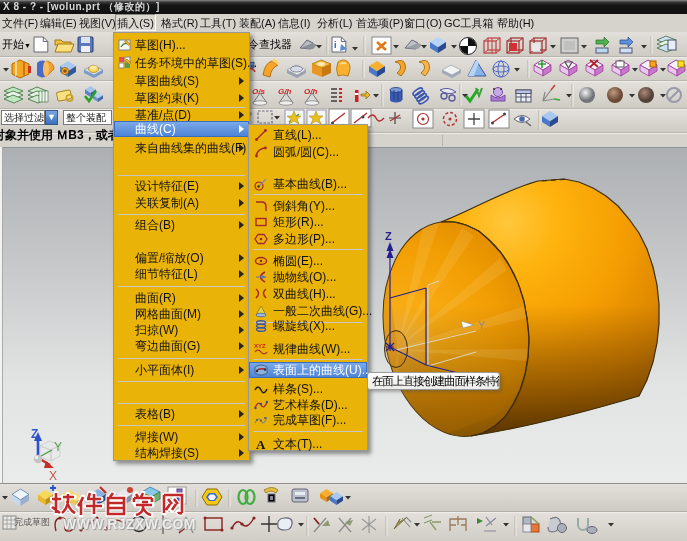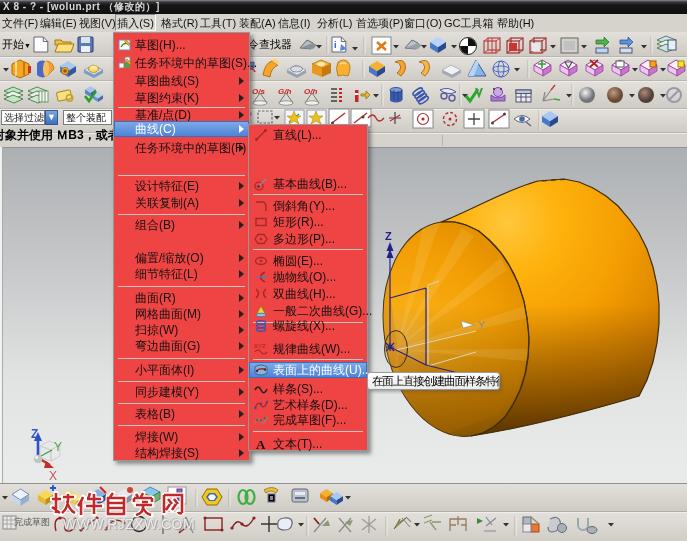--- a/index.html
+++ b/index.html
@@ -10,29 +10,29 @@
 .mi{position:absolute;top:2px;height:15px;line-height:15px}
 #mInsert{left:115px;top:0px;width:41px;height:17px;line-height:17px;text-align:center;background:#dad7d1;border:1px solid #888;border-right-color:#fff;border-bottom-color:#fff}
 #tbzone{left:0;top:32px;width:687px;height:115px;background:#d6d3cd}
 .rowline{position:absolute;left:0;width:687px;height:1px;background:#b9b6b0}
 .rowhi{position:absolute;left:0;width:687px;height:1px;background:#eeece8}
 #viewport{left:0;top:147px;width:687px;height:336px;background:linear-gradient(#adb0b3 0,#c6c8c9 35%,#e2e4e4 70%,#eaecec 100%);border-top:1px solid #8f9294}
 #leftstrip{left:0;top:147px;width:3px;height:336px;background:#f2f2f1;border-right:1px solid #aaa}
 #botzone{left:0;top:483px;width:687px;height:58px;background:#d5d2cc;border-top:1px solid #91908c}
 #cueline{left:-7px;top:126px;width:120px;height:20px;font-size:12px;font-weight:bold;color:#000;line-height:19px;overflow:hidden;white-space:nowrap}
 .combo{position:absolute;background:#fff;border:1px solid #7a7a7a;font-size:10px;line-height:13px;color:#222;overflow:hidden}
-.menu{position:absolute;background:#ef4444;border:1px solid #979797;box-shadow:3px 3px 4px rgba(60,60,60,.55);font-size:12px;color:#111}
+.menu{position:absolute;background:#eab308;border:1px solid #979797;box-shadow:3px 3px 4px rgba(60,60,60,.55);font-size:12px;color:#111}
 .mit{position:absolute;left:0;width:100%;height:16px;line-height:16px;white-space:nowrap}
 .mtx{position:absolute;left:21px;top:0}
 .arr{position:absolute;right:5px;top:3.5px;width:0;height:0;border-left:5px solid #222;border-top:4px solid transparent;border-bottom:4px solid transparent}
 .msep{position:absolute;left:4px;right:4px;height:1px;background:#c9c7c3}
 .hl{background:linear-gradient(#7fade9 0,#4a80d6 100%);color:#fff;box-shadow:inset 0 0 0 1px #3a6cc0}
 .hl .arr{border-left-color:#fff}
 #tooltip{left:367px;top:372px;width:133px;height:18px;background:linear-gradient(#fefefe,#ececea);border:1px solid #9a9a9a;border-radius:3px;box-shadow:2px 2px 3px rgba(80,80,80,.4);font-size:11.5px;line-height:17px;color:#000;padding-left:4px;white-space:nowrap;overflow:hidden;letter-spacing:-1.2px}
-#wmurl{left:63px;top:516px;width:200px;font-size:14px;font-weight:normal;color:#ececea;letter-spacing:.4px;text-shadow:1px 1px 1px #9a9a98,-1px -1px 1px #bbb}
+#wmurl{left:63px;top:516px;width:200px;font-size:14px;font-weight:bold;color:#ececea;letter-spacing:.4px;text-shadow:1px 1px 1px #9a9a98,-1px -1px 1px #bbb}
 </style></head>
 <body>
 <div id="app">
 <div id="titlebar" class="abs">X 8 - ? - [wolun.prt （修改的）]</div>
 <div id="menubar" class="abs">
   <span class="mi" style="left:2px">文件(F)</span>
   <span class="mi" style="left:40px">编辑(E)</span>
   <span class="mi" style="left:79px">视图(V)</span>
   <span class="mi" id="mInsert">插入(S)</span>
   <span class="mi" style="left:161px">格式(R)</span>
@@ -603,21 +603,21 @@
       <div class="msep" style="top:74px"></div>
       <div class="mit" style="top:74px">
         <span class="mtx">基准/点(D)</span>
         <span class="arr"></span>
       </div>
       <div class="mit hl" style="top:88px">
         <span class="mtx">曲线(C)</span>
         <span class="arr"></span>
       </div>
       <div class="mit" style="top:107px">
-        <span class="mtx">任务环境中的草图(F)</span>
+        <span class="mtx">来自曲线集的曲线(F)</span>
         <span class="arr"></span>
       </div>
       <div class="msep" style="top:142px"></div>
       <div class="mit" style="top:145px">
         <span class="mtx">设计特征(E)</span>
         <span class="arr"></span>
       </div>
       <div class="mit" style="top:162px">
         <span class="mtx">关联复制(A)</span>
         <span class="arr"></span>
@@ -651,24 +651,20 @@
       <div class="mit" style="top:305px">
         <span class="mtx">弯边曲面(G)</span>
         <span class="arr"></span>
       </div>
       <div class="msep" style="top:325px"></div>
       <div class="mit" style="top:329px">
         <span class="mtx">小平面体(I)</span>
         <span class="arr"></span>
       </div>
       <div class="msep" style="top:348px"></div>
-      <div class="mit" style="top:351px">
-        <span class="mtx">同步建模(Y)</span>
-        <span class="arr"></span>
-      </div>
       <div class="msep" style="top:370px"></div>
       <div class="mit" style="top:373px">
         <span class="mtx">表格(B)</span>
         <span class="arr"></span>
       </div>
       <div class="msep" style="top:392px"></div>
       <div class="mit" style="top:396px">
         <span class="mtx">焊接(W)</span>
         <span class="arr"></span>
       </div>
@@ -678,20 +674,28 @@
       </div>
     </div>
 <div id="menu2" class="menu" style="left:248px;top:124px;width:120px;height:327px">
       <div class="mit" style="top:2px">
         <span style="position:absolute;left:5px;top:1px;width:14px;height:14px" id="ic_ln"><svg width="14" height="14" viewBox="0 0 14 14">
             <line x1="2" y1="12" x2="12" y2="2" stroke="#a52828" stroke-width="1.5"></line>
             <circle cx="2.5" cy="11.5" r="1.4" fill="#a52828"></circle>
             <circle cx="11.5" cy="2.5" r="1.4" fill="#a52828"></circle>
           </svg></span>
         <span class="mtx" style="left:24px">直线(L)...</span>
+      </div>
+      <div class="mit" style="top:19px">
+        <span style="position:absolute;left:5px;top:1px;width:14px;height:14px" id="ic_arc"><svg width="14" height="14" viewBox="0 0 14 14">
+            <path d="M2,11 Q4,3 12,3" fill="none" stroke="#a52828" stroke-width="1.5"></path>
+            <circle cx="2.5" cy="11" r="1.4" fill="#a52828"></circle>
+            <circle cx="11.5" cy="3" r="1.4" fill="#a52828"></circle>
+          </svg></span>
+        <span class="mtx" style="left:24px">圆弧/圆(C)...</span>
       </div>
       <div class="mit" style="top:51px">
         <span style="position:absolute;left:5px;top:1px;width:14px;height:14px" id="ic_bc"><svg width="14" height="14" viewBox="0 0 14 14">
             <circle cx="5" cy="9" r="4" fill="none" stroke="#a52828" stroke-width="1.2"></circle>
             <line x1="4" y1="10" x2="12" y2="2" stroke="#88a" stroke-width="1.2"></line>
             <circle cx="4.5" cy="9.5" r="1.2" fill="#333"></circle>
           </svg></span>
         <span class="mtx" style="left:24px">基本曲线(B)...</span>
       </div>
       <div class="msep" style="top:69px"></div>

